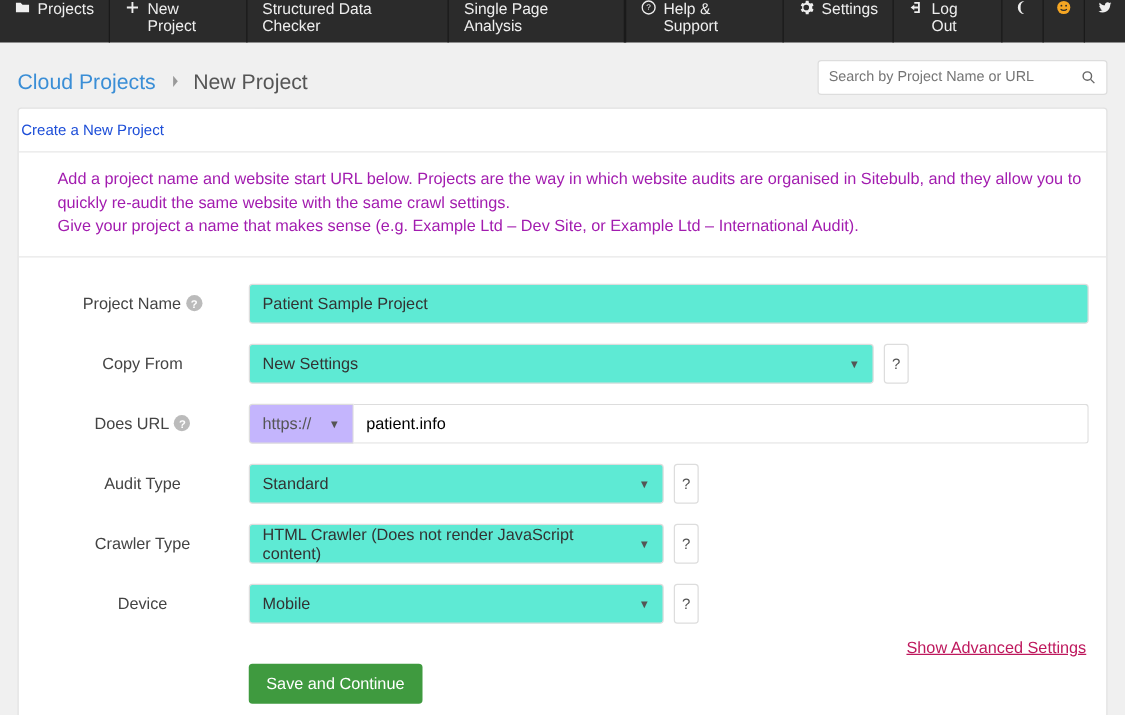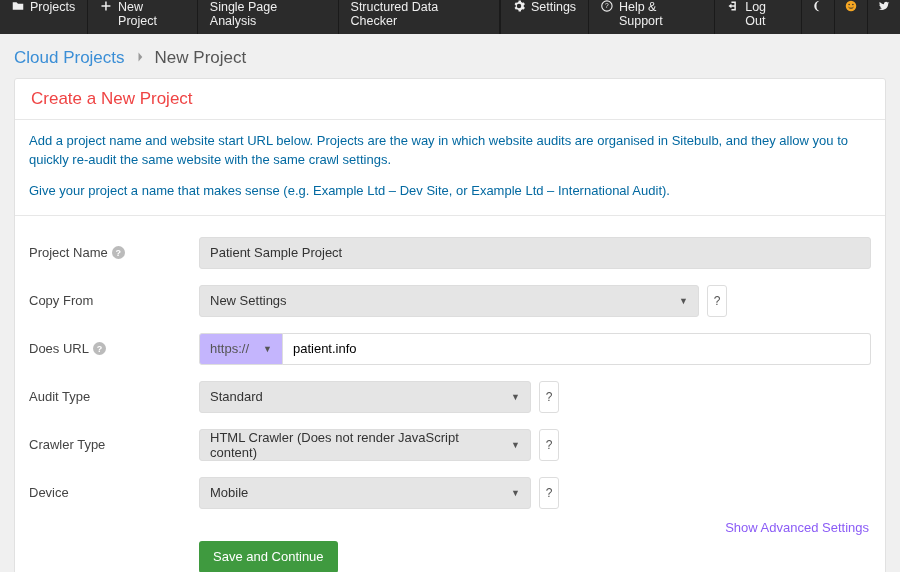--- a/index.html
+++ b/index.html
@@ -65,67 +65,68 @@
   }
   .search-wrap svg { width: 12px; height: 12px; fill: #666; }
 
   .panel {
     margin: 2px 14px 14px 14px;
     background: #fff;
     border: 1px solid #e1e1e1;
     border-radius: 3px;
   }
   .panel-head {
-    padding: 10px 16px;
+    padding: 10px 2px;
     border-bottom: 1px solid #e7e7e7;
-    font-size: 17px;
-    color: #ef4444;
+    font-size: 12px;
+    color: #1d4ed8;
   }
   .panel-desc {
-    padding: 12px 14px 14px 14px;
+    padding: 12px 14px 14px 31px;
     border-bottom: 1px solid #e7e7e7;
-    color: #0369a1;
+    color: #a21caf;
     font-size: 13px;
     line-height: 1.45;
   }
-  .panel-desc p + p { margin-top: 12px; }
+  .panel-desc p + p { }
 
   .form {
     padding: 10px 14px 18px 14px;
   }
   .row {
     display: flex;
     align-items: center;
     min-height: 42px;
     margin-top: 6px;
   }
   .row-label {
     width: 170px;
     color: #444;
     display: flex;
     align-items: center;
     gap: 4px;
+    justify-content: center;
   }
   .help-dot {
     display: inline-flex;
     width: 13px; height: 13px;
     border-radius: 50%;
     background: #bbb;
     color: #fff;
     font-size: 9px;
     font-weight: bold;
     align-items: center;
     justify-content: center;
   }
   .row-field { flex: 1; display: flex; gap: 8px; align-items: center; }
   .field-input, .select-like, .proto {
     height: 32px;
     border: 1px solid #ddd;
     border-radius: 3px;
-    background: #e5e5e5;
+    background: #5eead4;
     font-size: 13px;
     color: #333;
     padding: 0 10px;
   }
   .field-input { flex: 1; outline: none; }
   .select-like {
     display: flex;
     align-items: center;
     justify-content: space-between;
     cursor: pointer;
@@ -167,21 +168,21 @@
     font-size: 13px;
     outline: none;
   }
   .url-group { display: flex; flex: 1; align-items: center; }
 
   .adv-row {
     display: flex;
     justify-content: flex-end;
     padding: 6px 2px 10px 0;
   }
-  .adv-link { color: #8b5cf6; font-size: 13px; cursor: pointer; }
+  .adv-link { color: #be185d; font-size: 13px; cursor: pointer; text-decoration: underline; }
 
   .btn-primary {
     background: #3f9a3f;
     color: #fff;
     border: none;
     border-radius: 3px;
     height: 32px;
     padding: 0 14px;
     font-size: 13px;
     cursor: pointer;
@@ -199,39 +200,39 @@
         </svg>
       <span>Projects</span>
     </div>
     <div class="topbar-item">
       <svg viewBox="0 0 16 16">
           <path d="M7 2h2v5h5v2H9v5H7V9H2V7h5z"></path>
         </svg>
       <span>New Project</span>
     </div>
     <div class="topbar-item">
+      <span>Structured Data Checker</span>
+    </div>
+    <div class="topbar-item">
       <span>Single Page Analysis</span>
     </div>
-    <div class="topbar-item">
-      <span>Structured Data Checker</span>
-    </div>
   </div>
   <div class="topbar-right">
-    <div class="topbar-item">
-      <svg viewBox="0 0 16 16">
-          <path d="M8 5a3 3 0 100 6 3 3 0 000-6zm6.4 3c0 .4 0 .7-.1 1l1.6 1.2-1.5 2.6-1.9-.6c-.5.4-1.1.8-1.7 1l-.3 2H7.5l-.3-2c-.6-.2-1.2-.6-1.7-1l-1.9.6-1.5-2.6L3.7 9c0-.3-.1-.6-.1-1s0-.7.1-1L2.1 5.8l1.5-2.6 1.9.6c.5-.4 1.1-.8 1.7-1l.3-2h3l.3 2c.6.2 1.2.6 1.7 1l1.9-.6 1.5 2.6L14.3 7c.1.3.1.6.1 1z"></path>
-        </svg>
-      <span>Settings</span>
-    </div>
     <div class="topbar-item">
       <svg viewBox="0 0 16 16">
           <circle cx="8" cy="8" r="7" fill="none" stroke="#eee" stroke-width="1.5"></circle>
           <text x="8" y="11" text-anchor="middle" font-size="9" fill="#eee">?</text>
         </svg>
       <span>Help &amp; Support</span>
+    </div>
+    <div class="topbar-item">
+      <svg viewBox="0 0 16 16">
+          <path d="M8 5a3 3 0 100 6 3 3 0 000-6zm6.4 3c0 .4 0 .7-.1 1l1.6 1.2-1.5 2.6-1.9-.6c-.5.4-1.1.8-1.7 1l-.3 2H7.5l-.3-2c-.6-.2-1.2-.6-1.7-1l-1.9.6-1.5-2.6L3.7 9c0-.3-.1-.6-.1-1s0-.7.1-1L2.1 5.8l1.5-2.6 1.9.6c.5-.4 1.1-.8 1.7-1l.3-2h3l.3 2c.6.2 1.2.6 1.7 1l1.9-.6 1.5 2.6L14.3 7c.1.3.1.6.1 1z"></path>
+        </svg>
+      <span>Settings</span>
     </div>
     <div class="topbar-item">
       <svg viewBox="0 0 16 16">
           <path d="M6 2h6v12H6v-2h4V4H6zM2 8l4-3v2h4v2H6v2z"></path>
         </svg>
       <span>Log Out</span>
     </div>
     <div class="topbar-item topbar-icon-only">
       <svg viewBox="0 0 16 16">
           <path d="M10 1a7 7 0 100 14A7 7 0 016 8a7 7 0 014-7z"></path>
@@ -256,20 +257,27 @@
 <div class="subhead">
   <div class="breadcrumb">
     <span class="bc-link">Cloud Projects</span>
     <span class="bc-sep">
       <svg width="10" height="12" viewBox="0 0 10 16" fill="#999">
           <path d="M3 2l5 6-5 6z"></path>
         </svg>
     </span>
     <span class="bc-current">New Project</span>
   </div>
+  <div class="search-wrap">
+    <input placeholder="Search by Project Name or URL" style="">
+    <svg viewBox="0 0 16 16">
+        <circle cx="6.5" cy="6.5" r="4.5" fill="none" stroke="#666" stroke-width="1.5"></circle>
+        <line x1="10" y1="10" x2="14" y2="14" stroke="#666" stroke-width="1.5"></line>
+      </svg>
+  </div>
 </div>
 
 <div class="panel">
   <div class="panel-head">Create a New Project</div>
   <div class="panel-desc">
     <p>Add a project name and website start URL below. Projects are the way in which website audits are organised in Sitebulb, and they allow you to quickly re-audit the same website with the same crawl settings.</p>
     <p>Give your project a name that makes sense (e.g. Example Ltd – Dev Site, or Example Ltd – International Audit).</p>
   </div>
 
   <div class="form">

